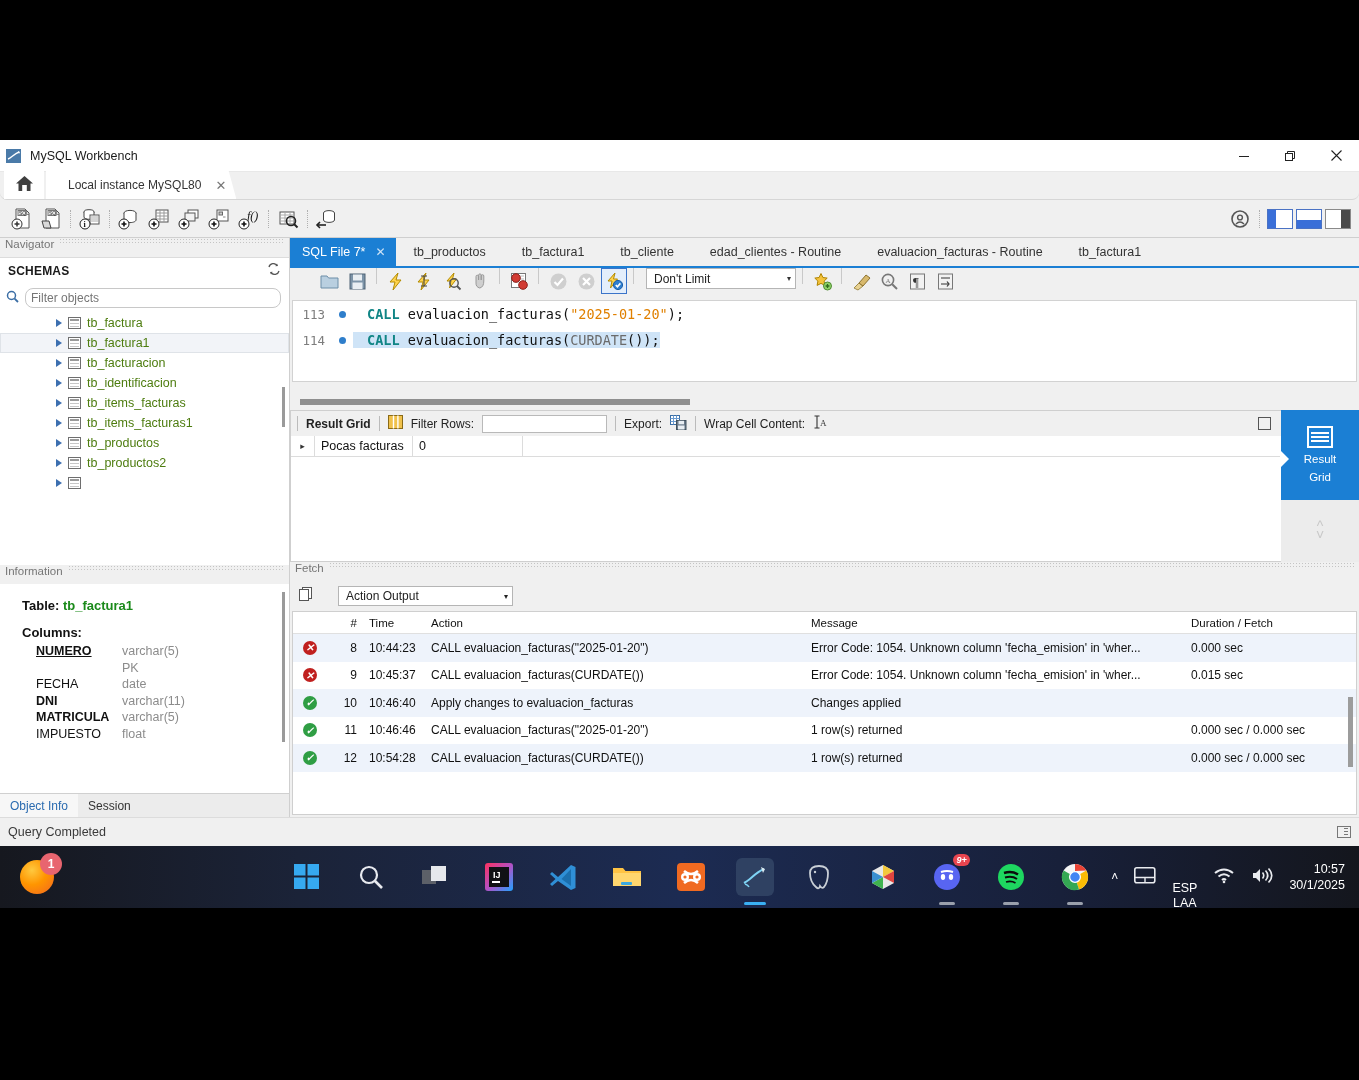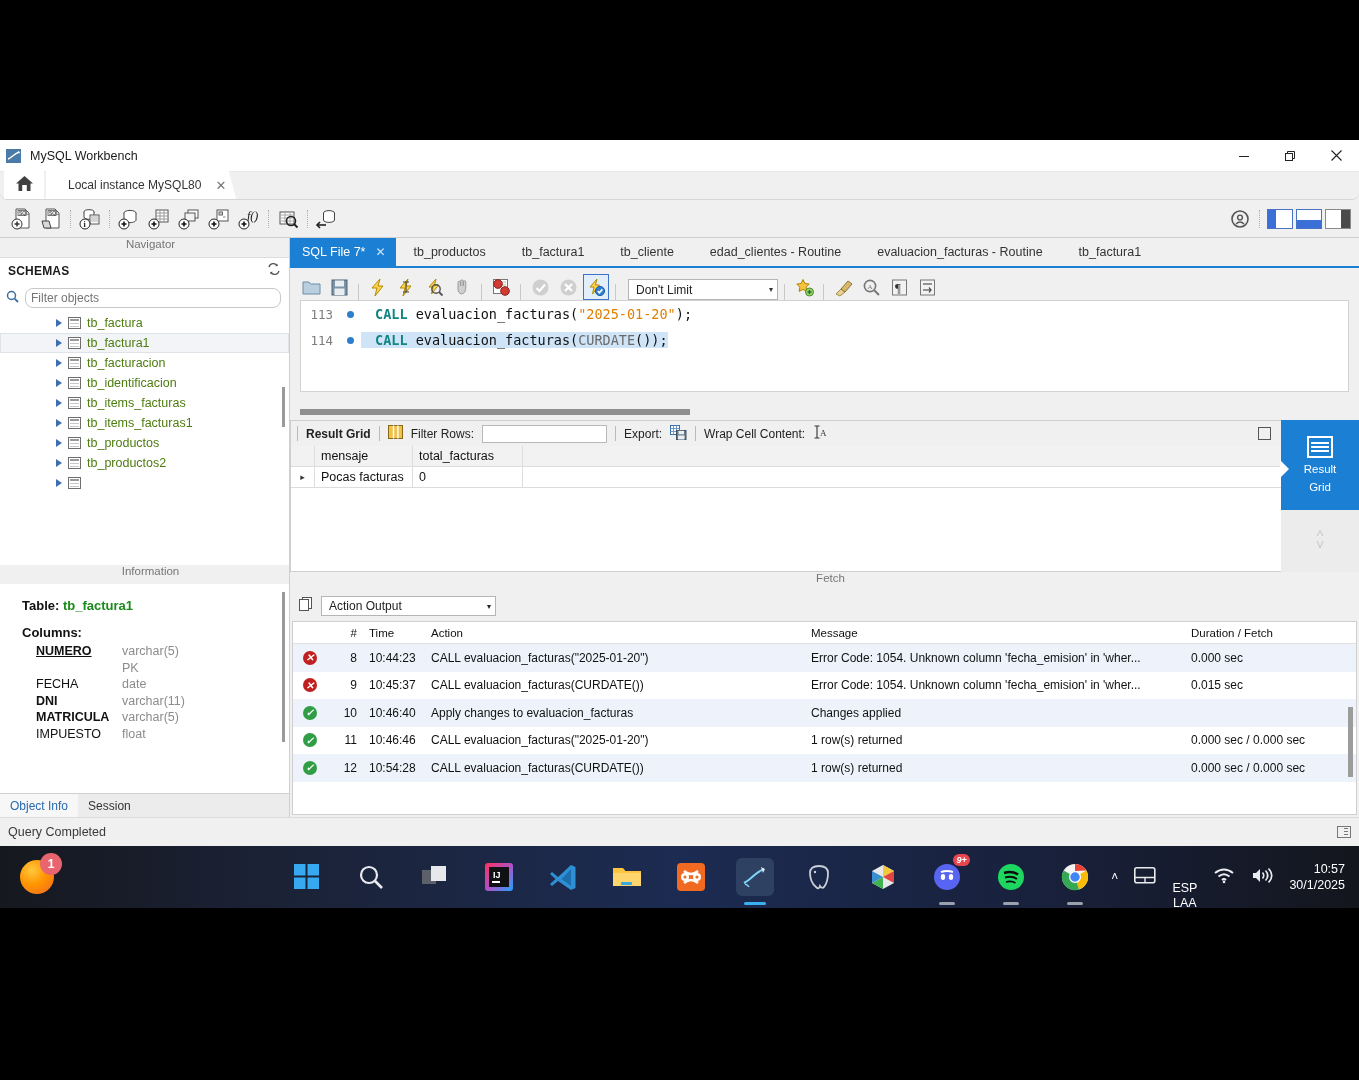--- a/index.html
+++ b/index.html
@@ -70,22 +70,22 @@
   .pb-b { position:absolute; left:0; right:0; bottom:0; height: 8px; background:#3a6fd8; }
   .pb-r { position:absolute; right:0; top:0; bottom:0; width: 9px; background:#4a4a4a; }
 
   
   .wbody { display: flex; height: 579px; }
 
   
   .navigator { width: 290px; background: #f0f0f0; display: flex; flex-direction: column;
                border-right: 1px solid #cfcfcf; }
   .pane-cap {
-    height: 19px; display: flex; align-items: center; font-size: 11.5px; color: #767676;
-    padding-left: 12px; background: #f0f0f0; gap: 5px; flex-direction: column;
+    height: 19px; display: flex; font-size: 11.5px; color: #767676;
+    padding-left: 5px; background: #f0f0f0; gap: 5px;
   }
   .pane-cap .dots { flex: 1; height: 7px;
     background-image: radial-gradient(#c4c4c4 35%, transparent 36%);
     background-size: 3px 3px; margin-right: 4px; }
   .schemas-hdr {
     height: 26px; background: #fff; display: flex; align-items: center;
     padding: 0 8px; border-top: 1px solid #dcdcdc;
   }
   .schemas-hdr b { font-size: 12px; letter-spacing: .2px; color: #1a1a1a; }
   .refresh-ico { margin-left: auto; color: #555; font-size: 12px; }
@@ -126,33 +126,33 @@
 
   
   .rightcol { flex: 1; display: flex; flex-direction: column; background: #f0f0f0; min-width: 0; }
 
   .edtabs { height: 30px; background: #f0f0f0; display: flex; align-items: stretch;
             border-bottom: 2px solid #1b7fd4; }
   .edtab { padding: 0 18px; display: flex; align-items: center; font-size: 12.5px; color: #333; gap: 10px; }
   .edtab.act { background: #1b7fd4; color: #fff; padding: 0 10px 0 12px; }
   .edtab .x { color: #cfe4f7; font-size: 12px; }
 
-  .sqltoolbar { height: 32px; background: #f0f0f0; display: flex; align-items: flex-end;
-                padding-left: 8px; gap: 2px; }
+  .sqltoolbar { height: 32px; background: #f0f0f0; display: flex; align-items: flex-start;
+                padding-left: 8px; gap: 2px; margin-left: 18px; }
   .st-ico { width: 26px; height: 26px; display: flex; align-items: center; justify-content: center; }
   .st-ico.boxed { border: 1px solid #3b74c9; background: #e3eefb; }
   .st-sep { width:1px; height:16px; border-left:1px solid #c9c9c9; margin: 0 4px; }
   .limitsel {
     width: 150px; height: 21px; background: #fff; border: 1px solid #b5b5b5;
     display: flex; align-items: center; padding: 0 4px 0 7px; font-size: 12px; color: #222;
     margin-left: 6px;
   }
   .limitsel .car { margin-left: auto; font-size: 8px; color: #333; }
 
-  .editor { height: 92px; background: #fff; border: 1px solid #d2d2d2; margin: 0 10px;
+  .editor { height: 82px; background: #fff; border: 1px solid #d2d2d2; margin: 0 2px;
             position: relative; overflow: hidden; }
   .eline { display: flex; align-items: center; height: 26px; }
   .eline .ln { width: 38px; text-align: right; font-size: 12.5px; color: #7d7d7d;
                font-family: "DejaVu Sans Mono", monospace; padding-right: 6px; }
   .eline .bullet { width: 22px; display:flex; align-items:center; justify-content:center; }
   .eline .bullet i { width: 7px; height: 7px; border-radius: 50%; background: #2e7ecb; display:block; }
   .code { font-family: "DejaVu Sans Mono", monospace; font-size: 13.5px; white-space: pre; padding-left: 14px; }
   .code.hl { background: #cfe4f7; }
   .k-kw { color: #108585; font-weight: bold; }
   .k-id { color: #111; }
@@ -195,21 +195,21 @@
     border-top: 9px solid transparent; border-bottom: 9px solid transparent; border-left: 9px solid #fff;
   }
   .sidegrid-ico { width: 26px; height: 22px; border: 2px solid #fff; background: #1b7fd4;
                   display:flex; flex-direction:column; justify-content:space-evenly; padding:2px;}
   .sidegrid-ico span { display:block; height:2px; background:#fff; }
   .sidechevs { flex: 1; display:flex; flex-direction: column; align-items:center; justify-content:center;
                color: #c8c8c8; font-size: 14px; line-height: 9px; }
 
   
   .outzone { flex: 1; display: flex; flex-direction: column; background: #f0f0f0; }
-  .out-toolbar { height: 30px; display: flex; align-items: center; gap: 7px; padding: 0 8px; }
+  .out-toolbar { height: 30px; display: flex; align-items: center; gap: 24px; padding: 0 8px; }
   .actionsel { width: 175px; height: 20px; background: #fff; border: 1px solid #b5b5b5;
                display: flex; align-items: center; padding: 0 4px 0 7px; font-size: 12px; color: #222; }
   .actionsel .car { margin-left: auto; font-size: 8px; }
   .outtable { flex: 1; background: #fff; border: 1px solid #cfcfcf; margin: 0 2px 2px 2px;
               display: flex; flex-direction: column; position: relative; overflow: hidden; }
   .orow { display: flex; height: 27.5px; font-size: 12px; align-items: center; }
   .orow.hdr { height: 22px; background: #fff; border-bottom: 1px solid #e0e0e0; color:#333; font-size:11.5px;}
   .orow.alt { background: #eef3fb; }
   .oc { padding: 0 6px; overflow: hidden; white-space: nowrap; text-overflow: ellipsis; color: #111; }
   .oc-st { width: 34px; display: flex; align-items: center; justify-content: center; }
@@ -717,26 +717,20 @@
               <span>Wrap Cell Content:</span>
               <span>
                 <svg width="16" height="14" viewBox="0 0 16 14">
                   <path d="M1.5 1 h5 M4 1 v12 M1.5 13 h5" stroke="#333" fill="none" stroke-width="1.1"></path>
                   <text x="7" y="11" font-size="9" fill="#333" font-family="serif">A</text>
                 </svg>
               </span>
               <span class="rg-maxbtn"></span>
             </div>
             <div class="gridwrap">
-              <div class="grow ghead">
-                <span class="gcell gc-idx"></span>
-                <span class="gcell gc-a">mensaje</span>
-                <span class="gcell gc-b">total_facturas</span>
-                <span class="gcell gc-rest"></span>
-              </div>
               <div class="grow">
                 <span class="gcell gc-idx rowarrow">▸</span>
                 <span class="gcell gc-a">Pocas facturas</span>
                 <span class="gcell gc-b">0</span>
                 <span class="gcell gc-rest"></span>
               </div>
             </div>
           </div>
           <div class="sidetabs">
             <div class="sidetab">

